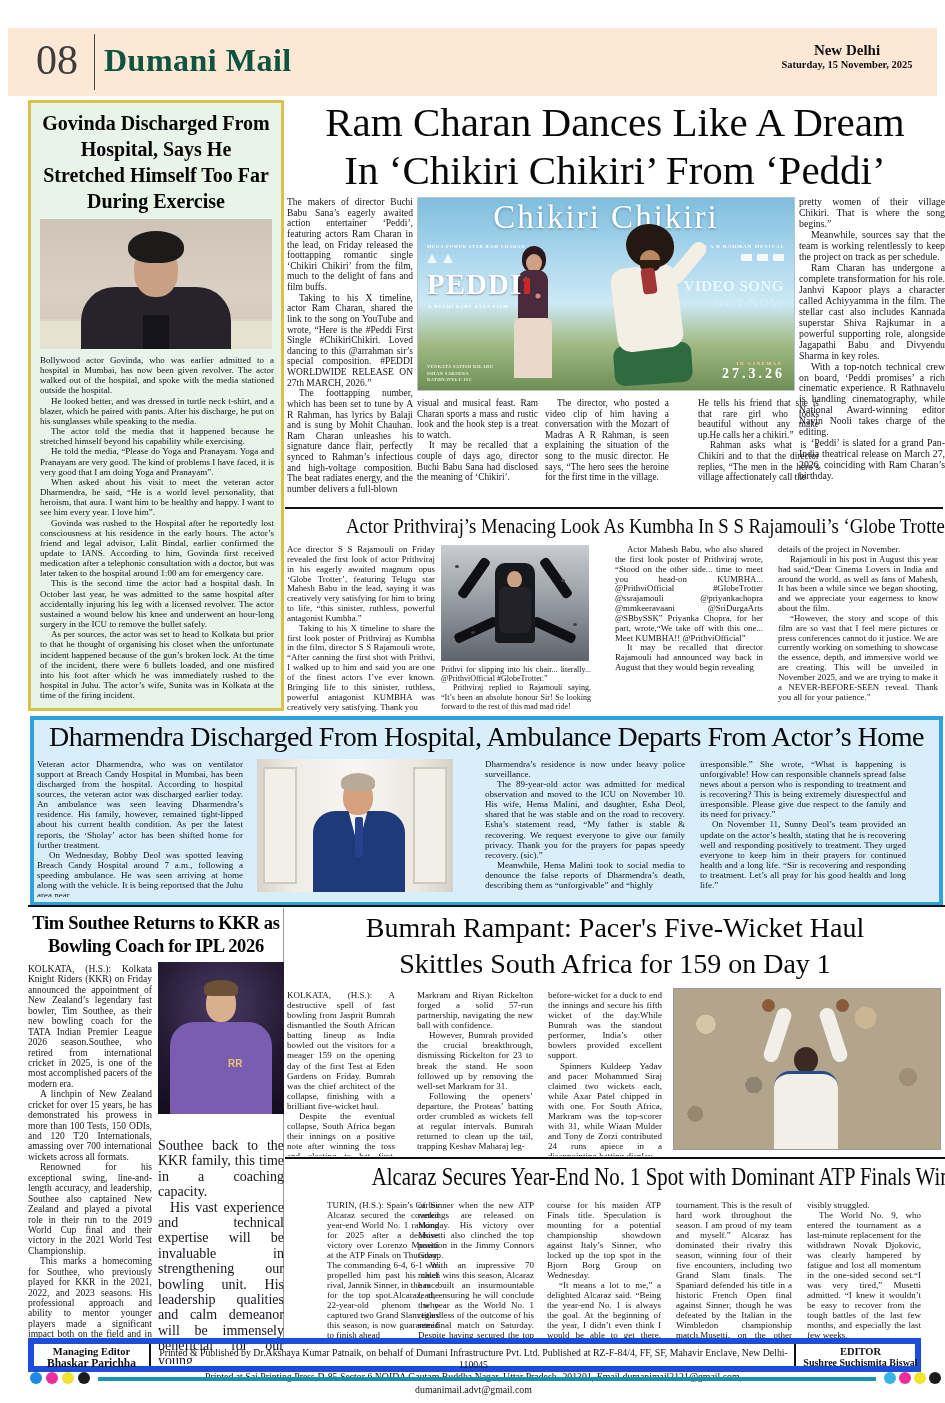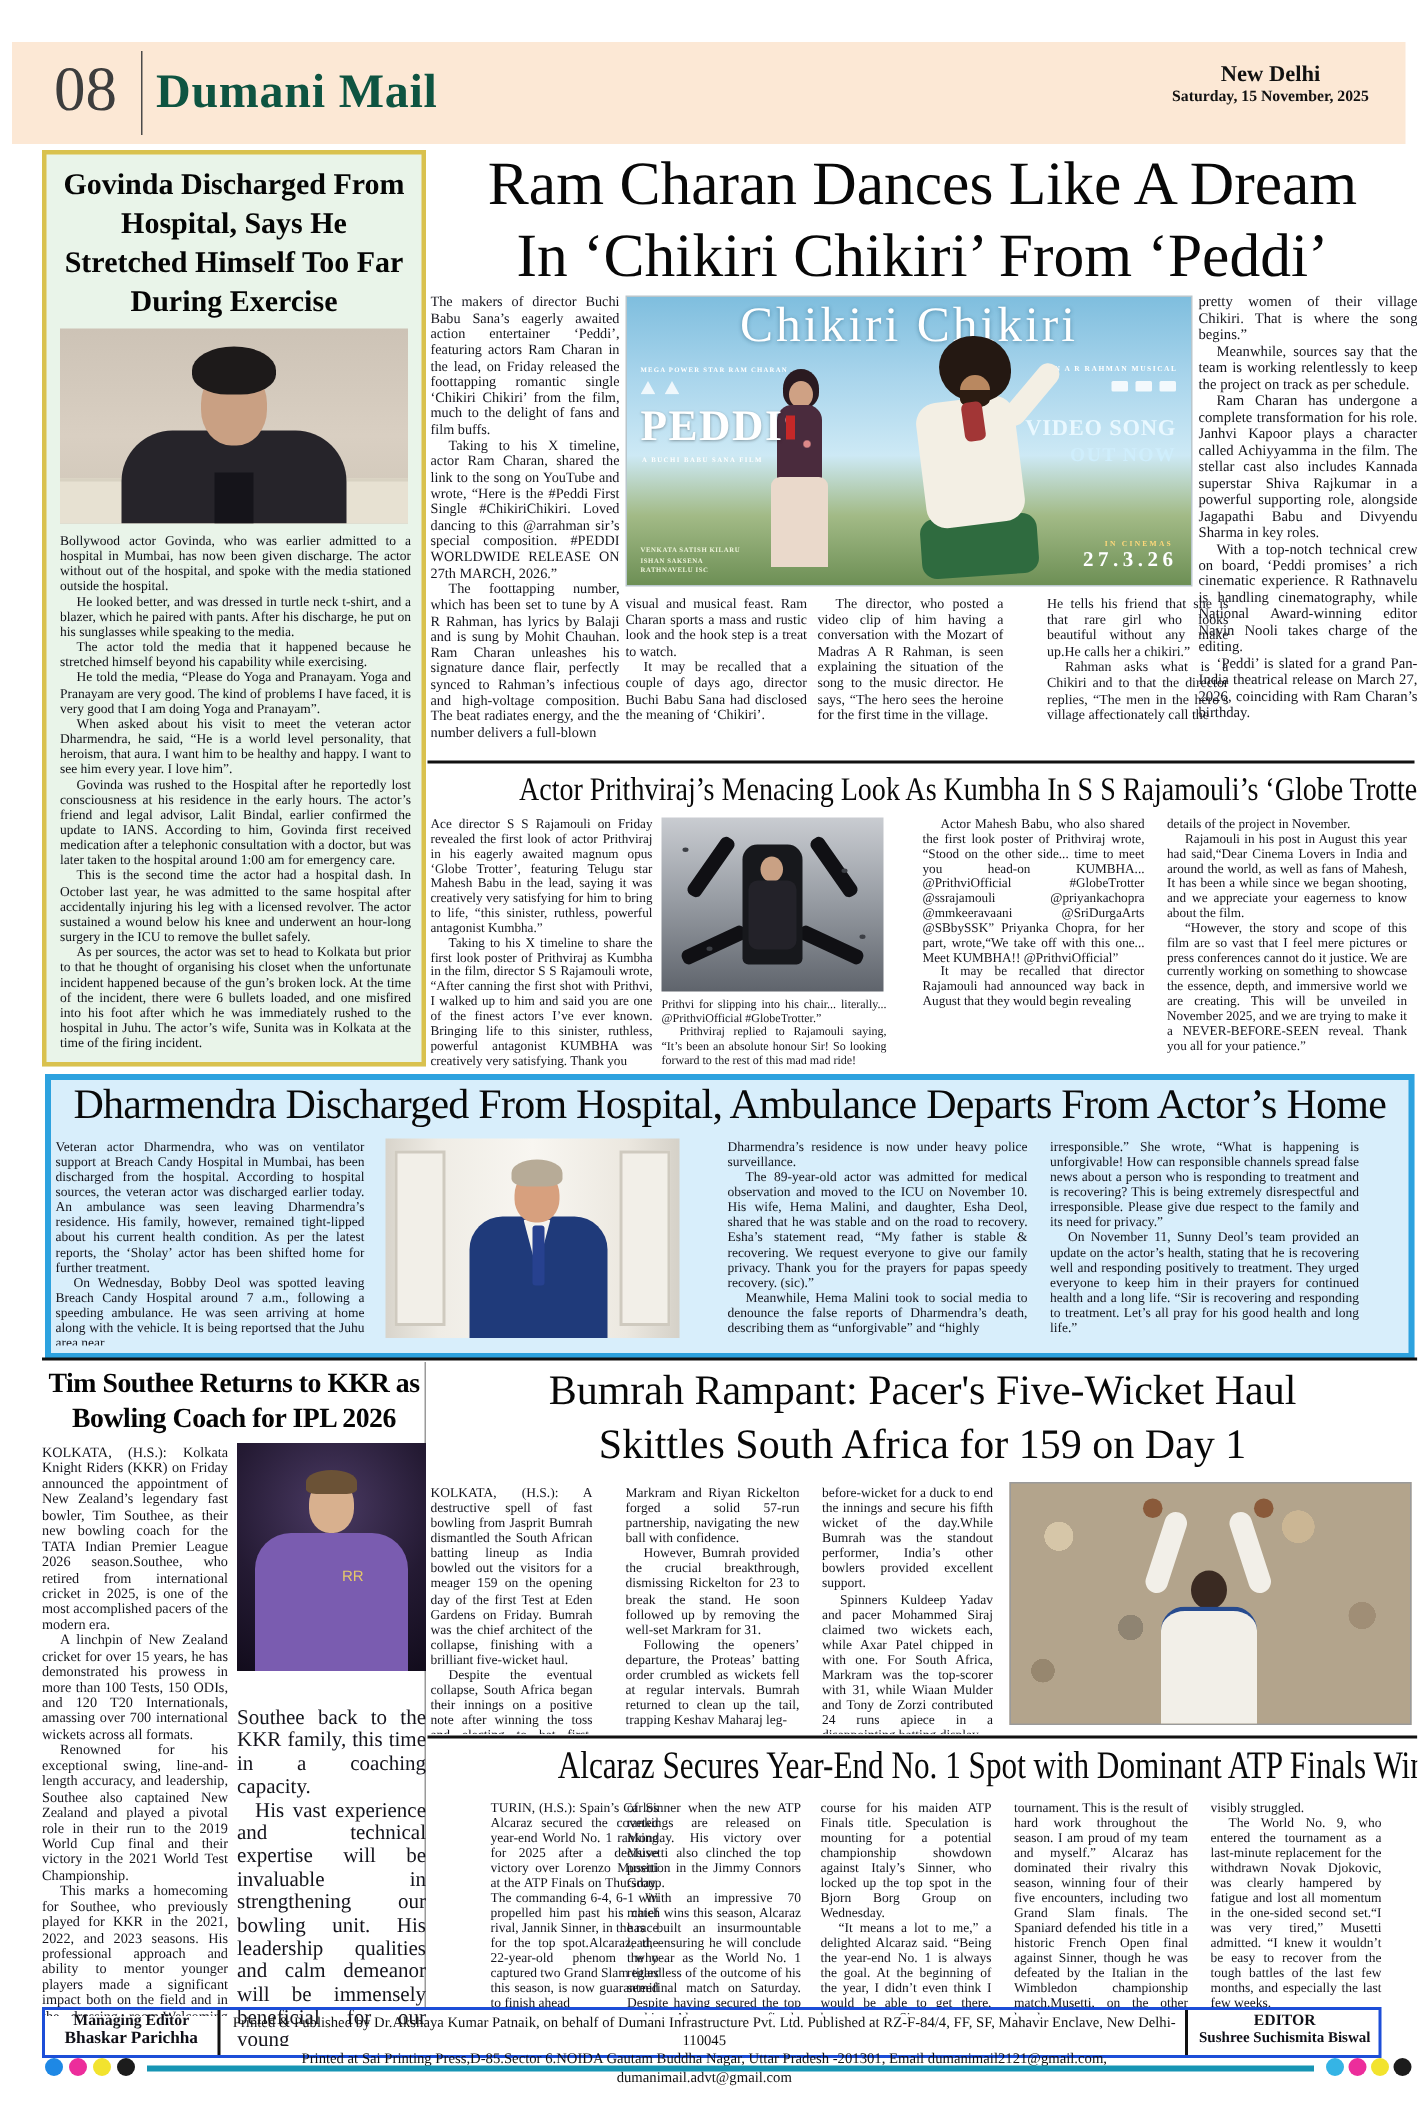--- a/index.html
+++ b/index.html
@@ -114,21 +114,21 @@
 
   
   .so-headline { position:absolute; left:28px; top:912px; width:256px; text-align:center; font-size:18.5px; font-weight:700; line-height:1.25; color:#050505; letter-spacing:-0.3px; }
   .so-cA { left:28px; top:964px; width:124px; height:380px; font-size:9.5px; line-height:1.1; }
   .so-cB { left:158px; top:1118px; width:126px; height:226px; font-size:14px; line-height:1.1;margin-top:20px; }
   .so-img { position:absolute; left:158px; top:962px; width:126px; height:152px; overflow:hidden;
             background:radial-gradient(circle at 50% 28%, #4a3a63 0%, #241a33 55%, #120c1c 100%); }
   .so-hair { position:absolute; left:46px; top:18px; width:34px; height:16px; background:#6b5236; border-radius:50% 50% 20% 20%; }
   .so-face { position:absolute; left:48px; top:24px; width:30px; height:36px; background:#d8b08e; border-radius:46%; }
   .so-jersey { position:absolute; left:12px; top:60px; width:102px; height:92px; background:#7a5cb0; border-radius:24px 24px 0 0; }
-  .so-jersey-text { position:absolute; left:30px; top:84px; font-size:10px; font-weight:400; color:#e5c86a; font-family:"Liberation Sans",sans-serif;padding-left:40px; }
+  .so-jersey-text { position:absolute; left:30px; top:96px; font-size:10px; font-weight:700; color:#e5c86a; font-family:"Liberation Sans",sans-serif;padding-left:40px; }
 
   
   .bu-headline { position:absolute; left:285px; top:910px; width:660px; text-align:center; font-size:28px; line-height:1.3; color:#080808; }
   .bu-c1 { left:287px; top:990px; width:108px; height:166px; font-size:9px; line-height:1.12; }
   .bu-c2 { left:417px; top:990px; width:116px; height:166px; font-size:9px; line-height:1.12; }
   .bu-c3 { left:548px; top:990px; width:114px; height:166px; font-size:9px; line-height:1.12; }
   .bu-img { position:absolute; left:673px; top:988px; width:268px; height:162px; border:1px solid #9a9a9a; overflow:hidden; background-color:#b3a48c;
             background-image:
               radial-gradient(circle 16px at 12% 22%, #d6c6a8 0 60%, transparent 61%),
               radial-gradient(circle 14px at 30% 60%, #8f8472 0 60%, transparent 61%),
@@ -147,21 +147,21 @@
   
   .al-headline { position:absolute; left:285px; top:1162px; width:660px; text-align:center; }
   .al-headline span { display:inline-block; white-space:nowrap; font-size:26px; color:#0a0a0a; transform:scaleX(0.80); transform-origin:center; }
   .al-c1 { left:287px; top:1200px; width:112px; height:143px; font-size:9px; line-height:1.11;margin-left:40px; }
   .al-c2 { left:418px; top:1200px; width:116px; height:143px; font-size:9px; line-height:1.11; }
   .al-c3 { left:547px; top:1200px; width:114px; height:143px; font-size:9px; line-height:1.11; }
   .al-c4 { left:676px; top:1200px; width:116px; height:143px; font-size:9px; line-height:1.11; }
   .al-c5 { left:807px; top:1200px; width:114px; height:143px; font-size:9px; line-height:1.11; }
 
   
-  .footer { position:absolute; left:28px; top:1338px; width:893px; height:34px; border:2px solid #1d4ed8; }
+  .footer { position:absolute; left:28px; top:1338px; width:893px; height:34px; border:6px solid #1d4ed8; }
   .f-left { position:absolute; left:0; top:0; width:117px; height:100%; border-right:2px solid #111; text-align:center; padding-top:2px; }
   .f-left .role { font-size:10.5px; font-weight:700; }
   .f-left .name { font-size:11.5px; font-weight:700; }
   .f-center { position:absolute; left:119px; top:0; width:643px; height:100%; border-right:2px solid #111; text-align:center; padding-top:3px; }
   .f-center div { font-size:9.8px; line-height:1.25; color:#111; }
   .f-right { position:absolute; left:764px; top:0; width:125px; height:100%; text-align:center; padding-top:2px; }
   .f-right .role { font-size:10.5px; font-weight:700; }
   .f-right .name { font-size:10px; font-weight:700; }
 
   
@@ -186,21 +186,21 @@
   <section class="govinda-box">
     <h2>Govinda Discharged From Hospital, Says He Stretched Himself Too Far During Exercise</h2>
     <div class="govinda-photo">
       <div class="gp-sofa"></div>
       <div class="gp-body"></div>
       <div class="gp-shirt"></div>
       <div class="gp-face"></div>
       <div class="gp-hair"></div>
     </div>
     <div class="gbody">
-      <p>Bollywood actor Govinda, who was earlier admitted to a hospital in Mumbai, has now been given discharge. The actor without out of the hospital, and spoke with the media stationed outside the hospital.</p>
+      <p>Bollywood actor Govinda, who was earlier admitted to a hospital in Mumbai, has now been given revolver. The actor walked out of the hospital, and spoke with the media stationed outside the hospital.</p>
       <p class="ind">He looked better, and was dressed in turtle neck t-shirt, and a blazer, which he paired with pants. After his discharge, he put on his sunglasses while speaking to the media.</p>
       <p class="ind">The actor told the media that it happened because he stretched himself beyond his capability while exercising.</p>
       <p class="ind">He told the media, “Please do Yoga and Pranayam. Yoga and Pranayam are very good. The kind of problems I have faced, it is very good that I am doing Yoga and Pranayam”.</p>
       <p class="ind">When asked about his visit to meet the veteran actor Dharmendra, he said, “He is a world level personality, that heroism, that aura. I want him to be healthy and happy. I want to see him every year. I love him”.</p>
       <p class="ind">Govinda was rushed to the Hospital after he reportedly lost consciousness at his residence in the early hours. The actor’s friend and legal advisor, Lalit Bindal, earlier confirmed the update to IANS. According to him, Govinda first received medication after a telephonic consultation with a doctor, but was later taken to the hospital around 1:00 am for emergency care.</p>
       <p class="ind">This is the second time the actor had a hospital dash. In October last year, he was admitted to the same hospital after accidentally injuring his leg with a licensed revolver. The actor sustained a wound below his knee and underwent an hour-long surgery in the ICU to remove the bullet safely.</p>
       <p class="ind">As per sources, the actor was set to head to Kolkata but prior to that he thought of organising his closet when the unfortunate incident happened because of the gun’s broken lock. At the time of the incident, there were 6 bullets loaded, and one misfired into his foot after which he was immediately rushed to the hospital in Juhu. The actor’s wife, Sunita was in Kolkata at the time of the firing incident.</p>
     </div>
   </section>
 

